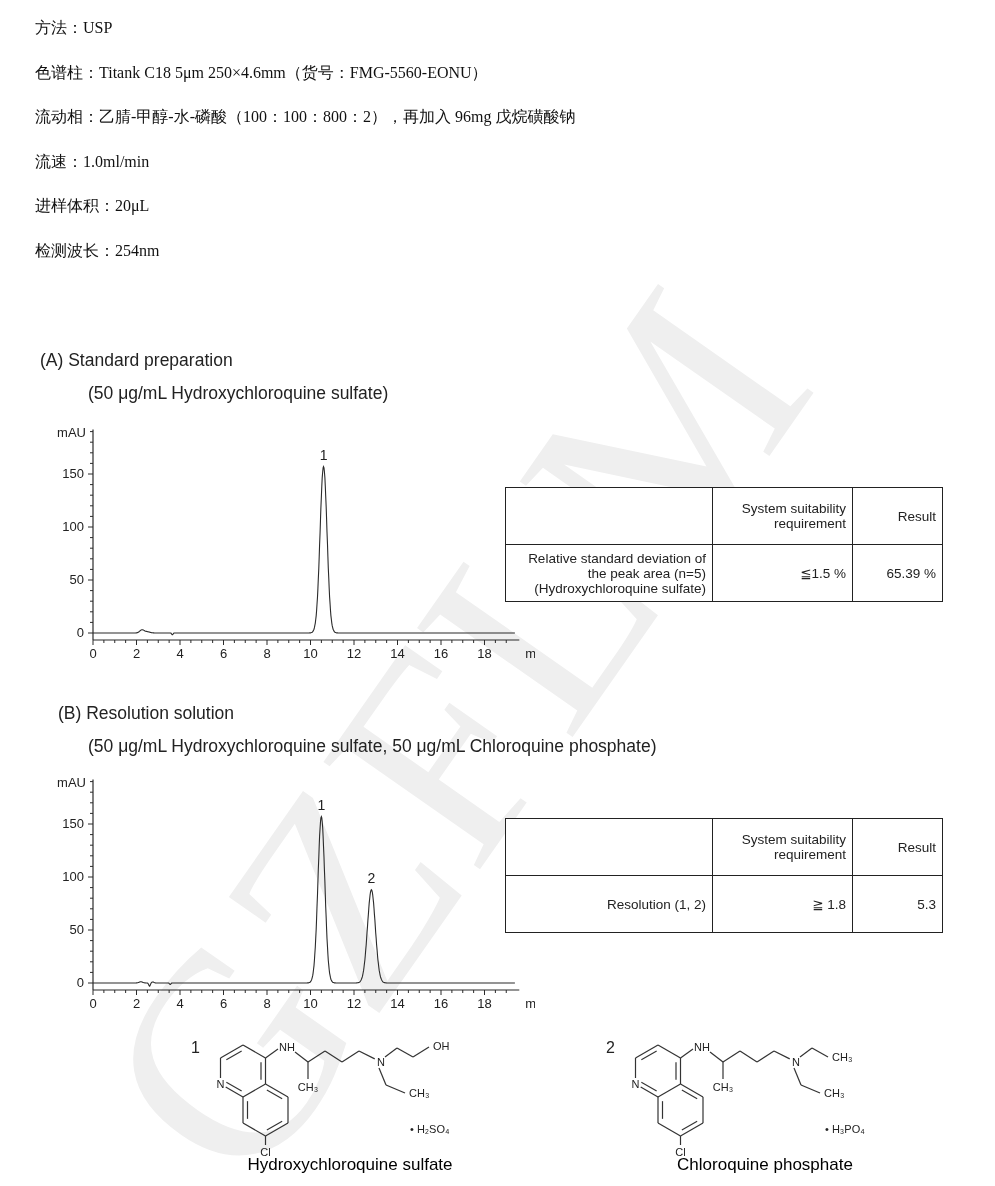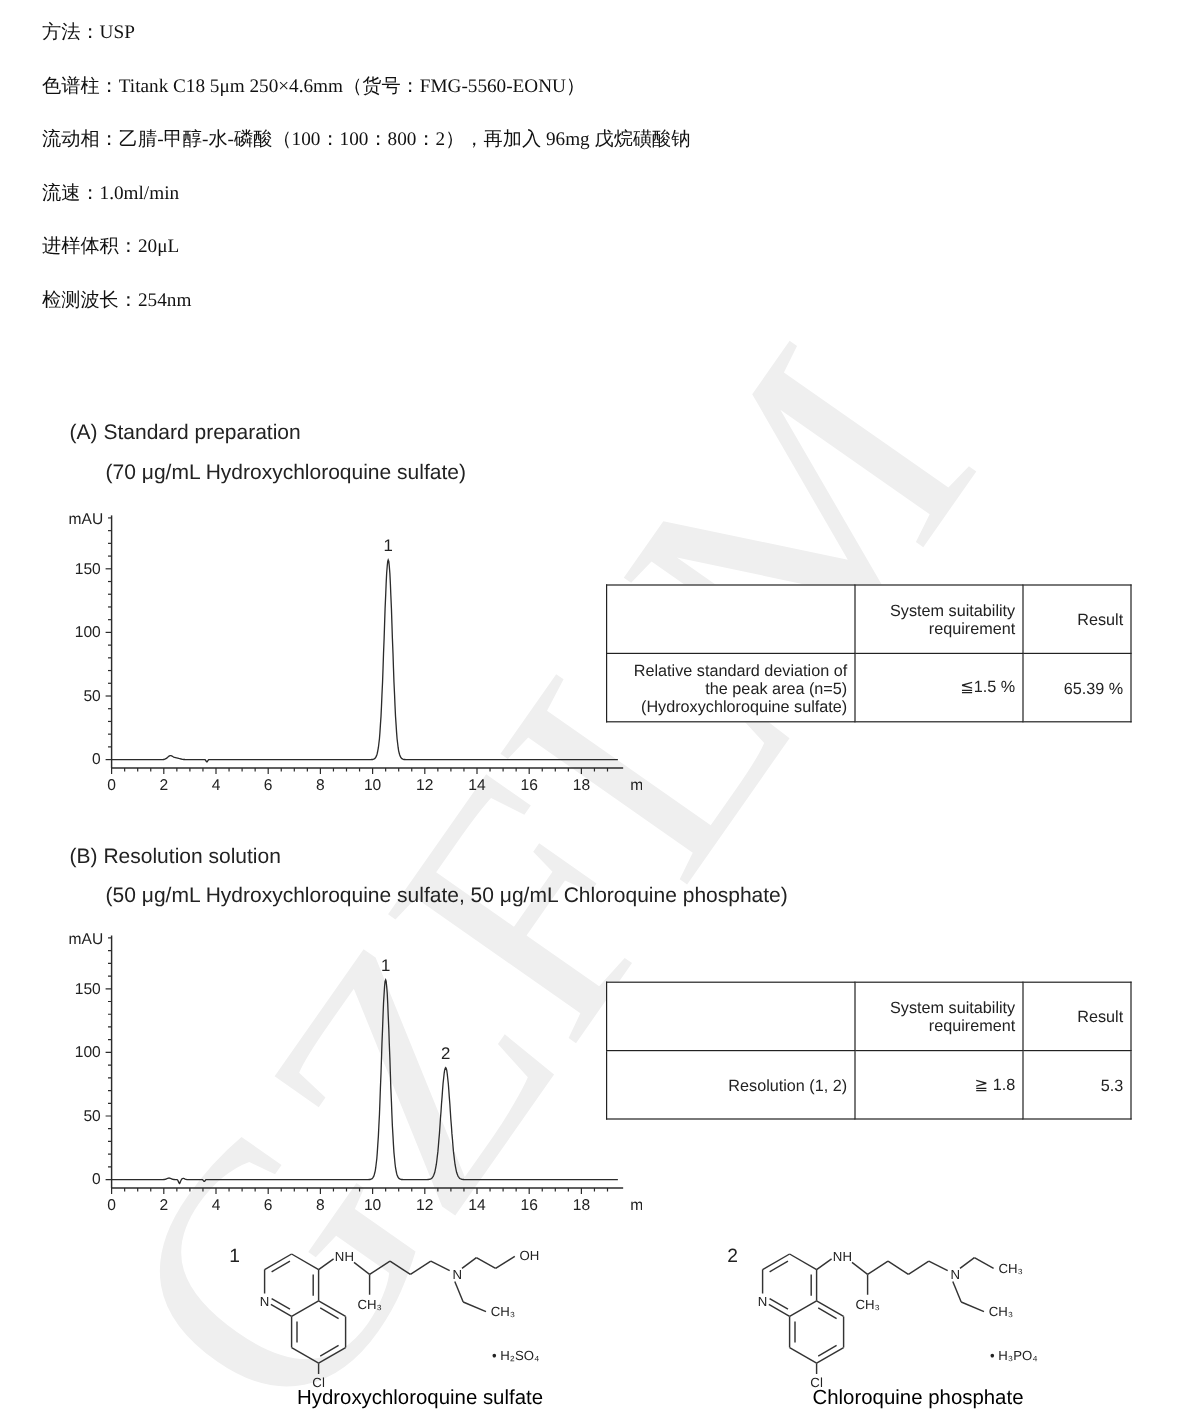--- a/index.html
+++ b/index.html
@@ -38,22 +38,22 @@
 
   <div class="params">
     <div class="pline"><span>方法：USP</span></div>
     <div class="pline"><span>色谱柱：Titank C18 5μm 250×4.6mm（货号：FMG-5560-EONU）</span></div>
     <div class="pline"><span>流动相：乙腈-甲醇-水-磷酸（100：100：800：2），再加入 96mg 戊烷磺酸钠</span></div>
     <div class="pline"><span>流速：1.0ml/min</span></div>
     <div class="pline"><span>进样体积：20μL</span></div>
     <div class="pline"><span>检测波长：254nm</span></div>
   </div>
 
-  <div class="sec-heading" style="left:58px;top:350px;">(A) Standard preparation</div>
-  <div class="sec-heading" style="left:88px;top:383px;">(70 μg/mL Hydroxychloroquine sulfate)</div>
+  <div class="sec-heading" style="left:40px;top:350px;">(A) Standard preparation</div>
+  <div class="sec-heading" style="left:88px;top:383px;">(50 μg/mL Hydroxychloroquine sulfate)</div>
 
   <svg class="chart" style="left:40px;top:418px;" width="495" height="250" viewBox="0 0 495 250">
       <line x1="53" y1="222" x2="479.3" y2="222" stroke="#2b2b2b" stroke-width="1.2"></line>
       <line x1="53" y1="222" x2="53" y2="11.47999999999999" stroke="#2b2b2b" stroke-width="1.2"></line>
       <line x1="53" y1="222" x2="53" y2="227" stroke="#2b2b2b" stroke-width="1"></line>
       <line x1="63.875" y1="222" x2="63.875" y2="225" stroke="#2b2b2b" stroke-width="1"></line>
       <line x1="74.75" y1="222" x2="74.75" y2="225" stroke="#2b2b2b" stroke-width="1"></line>
       <line x1="85.625" y1="222" x2="85.625" y2="225" stroke="#2b2b2b" stroke-width="1"></line>
       <line x1="96.5" y1="222" x2="96.5" y2="227" stroke="#2b2b2b" stroke-width="1"></line>
       <line x1="107.375" y1="222" x2="107.375" y2="225" stroke="#2b2b2b" stroke-width="1"></line>

